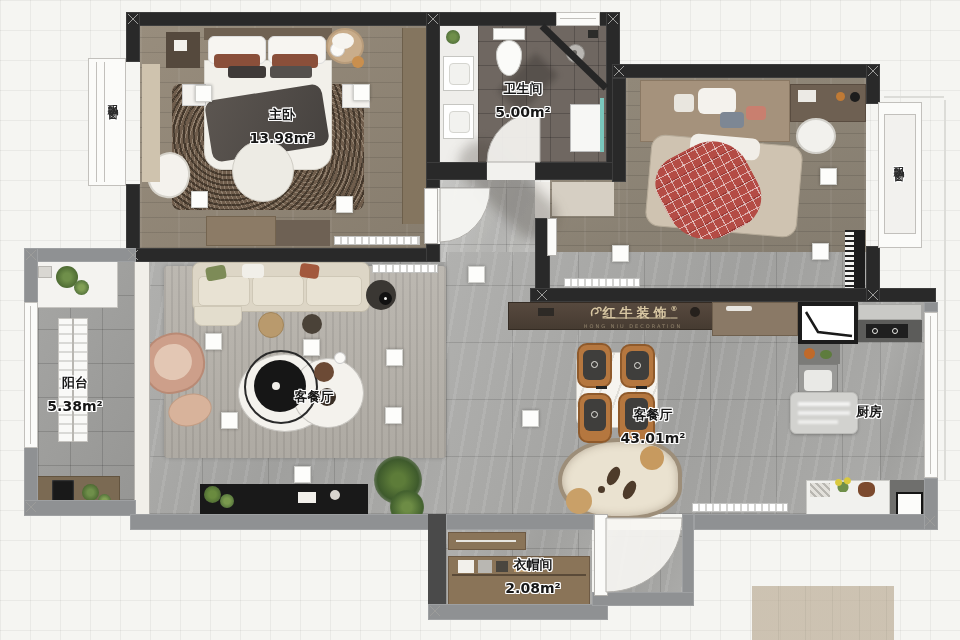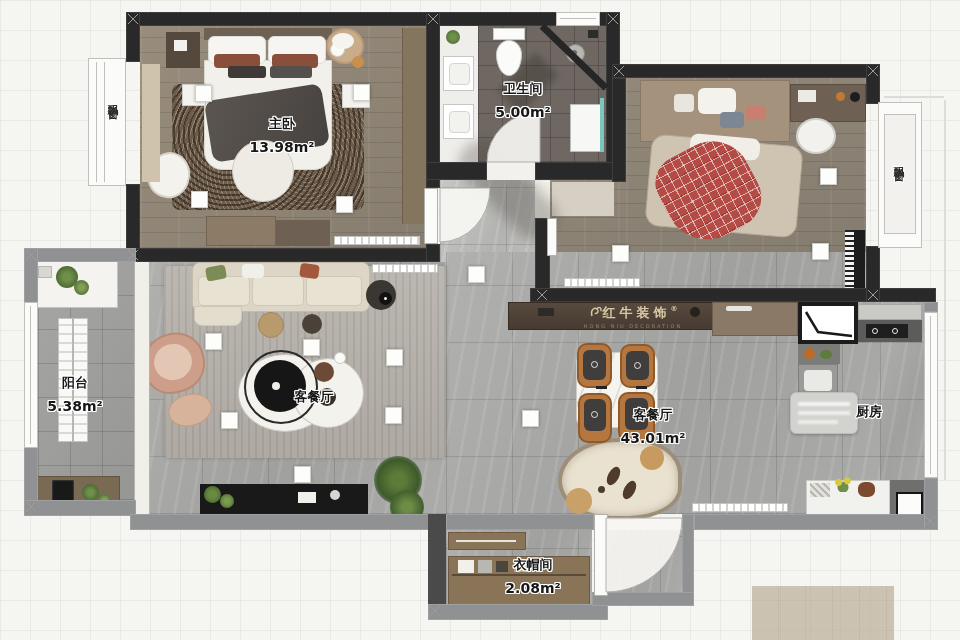--- a/index.html
+++ b/index.html
@@ -62,21 +62,21 @@
   .vlabel{position:absolute;z-index:40;writing-mode:vertical-rl;letter-spacing:3px;
     font-size:11px;font-weight:bold;color:#2c2c2c;
     text-shadow:-1px -1px 0 #fff,1px -1px 0 #fff,-1px 1px 0 #fff,1px 1px 0 #fff;}
   .spot{position:absolute;width:15px;height:15px;background:#fdfdfb;border:1px solid #cfcfcb;
     box-shadow:0 0 3px rgba(0,0,0,.3);z-index:14;}
   .radiator{position:absolute;height:9px;z-index:16;border:1px solid #c2c2c0;box-sizing:border-box;
     background:repeating-linear-gradient(90deg,#ffffff 0 5px,#d2d2d0 5px 7px);}
   .win{background:#fbfbf9;border:1px solid #c2c0bc;box-sizing:border-box;z-index:22;}
   .svgtop{position:absolute;left:0;top:0;z-index:26;pointer-events:none;}
   .wm{position:absolute;transform:translate(-50%,-50%);z-index:30;text-align:center;color:#d8c7a3;}
-  .wm .brand{font-size:13px;font-weight:bold;letter-spacing:4px;white-space:nowrap;}
+  .wm .brand{font-size:13px;font-weight:bold;letter-spacing:4px;white-space:nowrap;text-decoration:underline;}
   .wm .brand sup{font-size:7px;letter-spacing:0;}
   .wm .tag{font-size:5px;letter-spacing:2px;opacity:.5;filter:blur(.4px);margin-top:1px;white-space:nowrap;}
   .z5{z-index:5}.z8{z-index:8}.z10{z-index:10}.z12{z-index:12}.z14{z-index:14}
   .z16{z-index:16}.z18{z-index:18}.z20{z-index:20}.z24{z-index:24}
 </style>
 </head>
 <body>
 
 <div class="abs" style="left:0;top:0;width:960px;height:640px;">
 
@@ -355,21 +355,21 @@
 
     <path stroke="#9c9c9a" stroke-width="1" d="
       M128,14 l10,10 M138,14 l-10,10  M428,14 l10,10 M438,14 l-10,10
       M608,14 l10,10 M618,14 l-10,10  M614,66 l10,10 M624,66 l-10,10
       M868,66 l10,10 M878,66 l-10,10  M128,250 l10,10 M138,250 l-10,10
       M537,290 l10,10 M547,290 l-10,10  M868,290 l10,10 M878,290 l-10,10
       M26,250 l10,10 M36,250 l-10,10  M26,502 l10,10 M36,502 l-10,10
       M430,606 l10,10 M440,606 l-10,10  M925,516 l10,10 M935,516 l-10,10"></path>
   </svg>
 
-  <div class="label" style="left:282px;top:136px;">
+  <div class="label" style="left:282px;top:127px;">
     <span class="nm">主卧</span>
     <span class="ar">13.98m²</span>
   </div>
   <div class="label" style="left:523px;top:101px;">
     <span class="nm">卫生间</span>
     <span class="ar">5.00m²</span>
   </div>
   <div class="label" style="left:75px;top:395px;">
     <span class="nm">阳台</span>
     <span class="ar">5.38m²</span>

